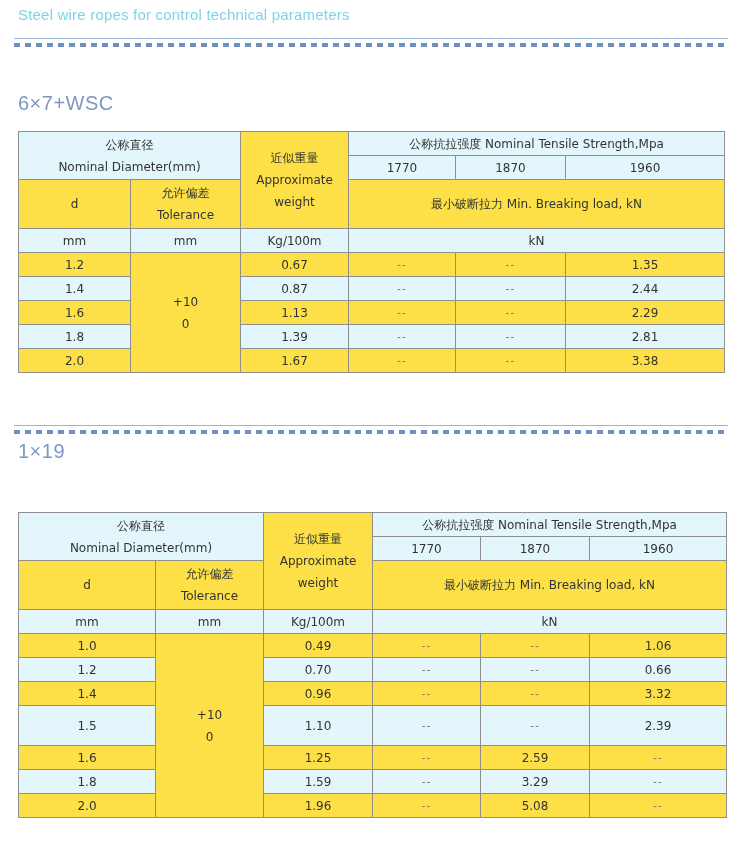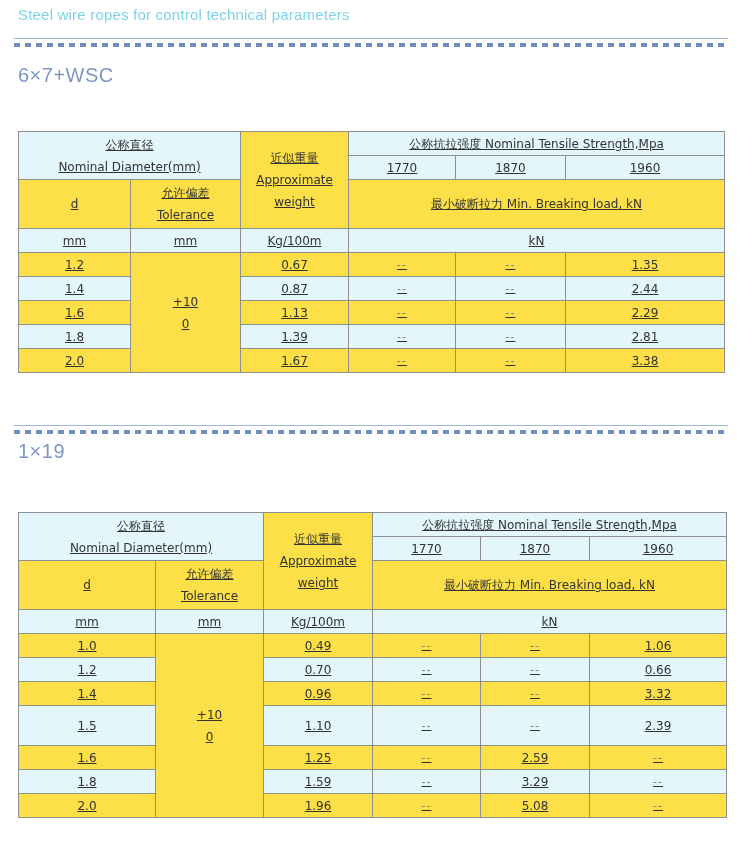--- a/index.html
+++ b/index.html
@@ -7,38 +7,38 @@
          font-family: "DejaVu Sans", "Liberation Sans", sans-serif; color: #333; }
   .page-title { position: absolute; left: 18px; top: 6px; font-size: 15px; color: #7fd3e8;
                 font-family: "Liberation Sans", "DejaVu Sans", sans-serif; letter-spacing: 0.2px; white-space: nowrap; }
   .sep { position: absolute; left: 14px; width: 714px; }
   .sep .line { height: 1px; background: #9cb4d4; }
   .sep .dots { margin-top: 4px; height: 4px;
                background-image: repeating-linear-gradient(to right, #6f8fbf 0 6px, transparent 6px 11px); }
   .section-title { position: absolute; left: 18px; font-size: 20px; color: #7f97c4;
                    font-family: "Liberation Sans", "DejaVu Sans", sans-serif; letter-spacing: 0.5px; }
   table.spec { position: absolute; border-collapse: collapse; table-layout: fixed;
-               font-size: 12px; color: #333; text-decoration: underline; }
+               font-size: 12px; color: #333; }
   table.spec td { border: 1px solid #8f8f8f; text-align: center; vertical-align: middle;
                   padding: 0; line-height: 16px; white-space: nowrap; overflow: hidden; }
   .hl { background: #e3f6fb; }
   .wh { background: #fde047; }
   .dash { color: #777; font-size: 11px; letter-spacing: 1px; }
   .stack div { line-height: 22px; }
 </style>
 </head>
 <body>
 
 <div class="page-title">Steel wire ropes for control technical parameters</div>
 <div class="sep" style="top:38px;">
   <div class="line"></div>
   <div class="dots"></div>
 </div>
 
-<div class="section-title" style="top:64px;">6×7+WSC</div>
+<div class="section-title" style="top:92px;">6×7+WSC</div>
 
 <table class="spec" style="left:18px; top:131px; width:706px;">
   <colgroup>
     <col style="width:112px">
       <col style="width:110px">
       <col style="width:108px">
     <col style="width:107px">
       <col style="width:110px">
       <col style="width:159px">
   </colgroup>

